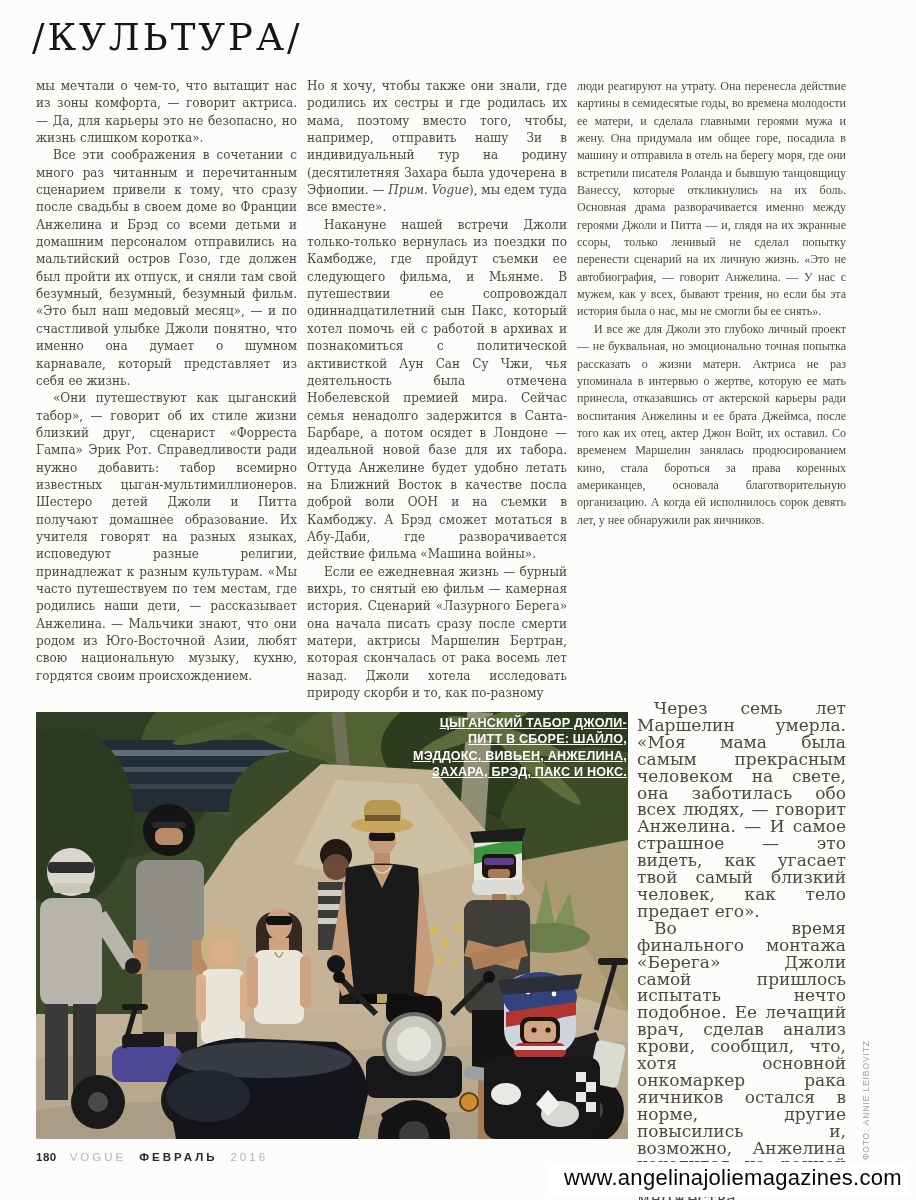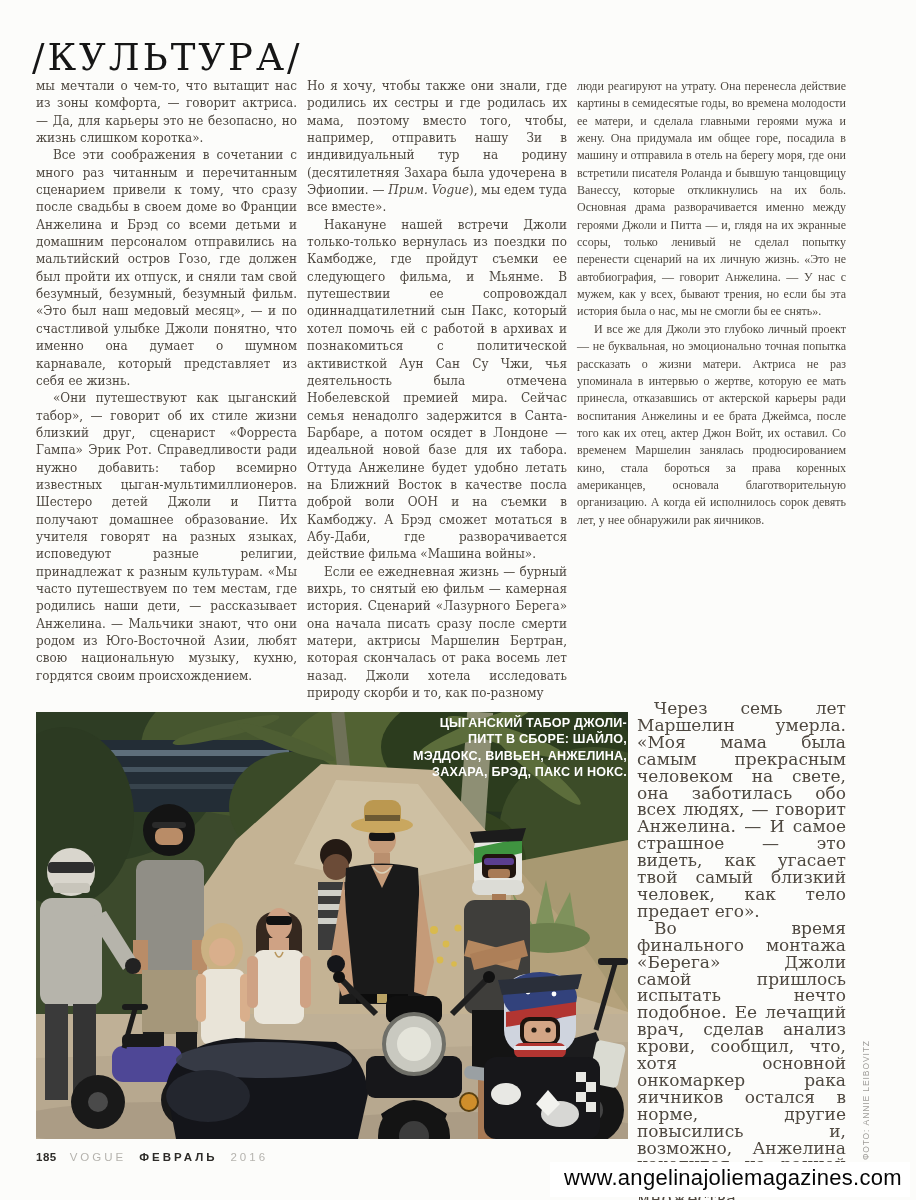--- a/index.html
+++ b/index.html
@@ -7,21 +7,20 @@
     position:relative;width:916px;height:1200px;margin:0 auto;
     background:#fcfcfa;overflow:hidden;
     font-family:"Liberation Sans",sans-serif;
   }
   
   .section-header{
     position:absolute;left:32px;top:16px;
     font-family:"DejaVu Serif",serif;
     font-size:37px;letter-spacing:3px;color:#161616;font-weight:400;
     white-space:nowrap;
-    margin-top:20px;
   }
   
   .col{
     position:absolute;
     font-family:"DejaVu Serif",serif;
     font-size:12px;line-height:17.35px;
     color:#4e4840;text-align:justify;
   }
   .col p{margin:0;}
   .col p.ind{text-indent:17px;}
@@ -35,21 +34,21 @@
     z-index:1;
   }
   .photo svg{display:block;width:592px;height:427px;}
   
   .photo-caption{
     position:absolute;top:715px;right:289px;width:218px;z-index:2;
     color:#ffffff;text-align:right;
     font-family:"Liberation Sans",sans-serif;
     font-size:12.6px;line-height:16.4px;font-weight:700;letter-spacing:0.2px;
   }
-  .photo-caption p{margin:0;}
+  .photo-caption p{margin:0;text-decoration:underline;}
   .photo-caption p + p{margin-top:7px;}
   
   .footer{
     position:absolute;left:36px;top:1151px;
     display:flex;align-items:baseline;gap:13px;
     font-size:11.5px;
   }
   .footer .pageno{font-weight:700;color:#2d2b28;letter-spacing:0.5px;}
   .footer .mag{color:#b5b3ae;letter-spacing:3px;}
   .footer .month{font-weight:700;color:#2d2b28;letter-spacing:3px;text-align:center;}
@@ -301,21 +300,21 @@
           <rect x="550" y="390" width="10" height="10" fill="#e8e8e4"></rect>
       </g>
     </svg>
   </div>
 
   <div class="photo-caption">
       <p><span>ЦЫГАНСКИЙ ТАБОР ДЖОЛИ-ПИТТ В СБОРЕ: ШАЙЛО, МЭДДОКС, ВИВЬЕН, АНЖЕЛИНА, ЗАХАРА, БРЭД, ПАКС И НОКС.</span></p>
     </div>
 
   <div class="footer">
-    <span class="pageno">185</span>
+    <span class="pageno">180</span>
     <span class="mag">VOGUE</span>
     <span class="month">ФЕВРАЛЬ</span>
     <span class="year">2016</span>
   </div>
 
   <div class="photo-credit">ФОТО: ANNIE LEIBOVITZ</div>
 
   <div class="watermark">www.angelinajoliemagazines.com</div>
 
 </div>

